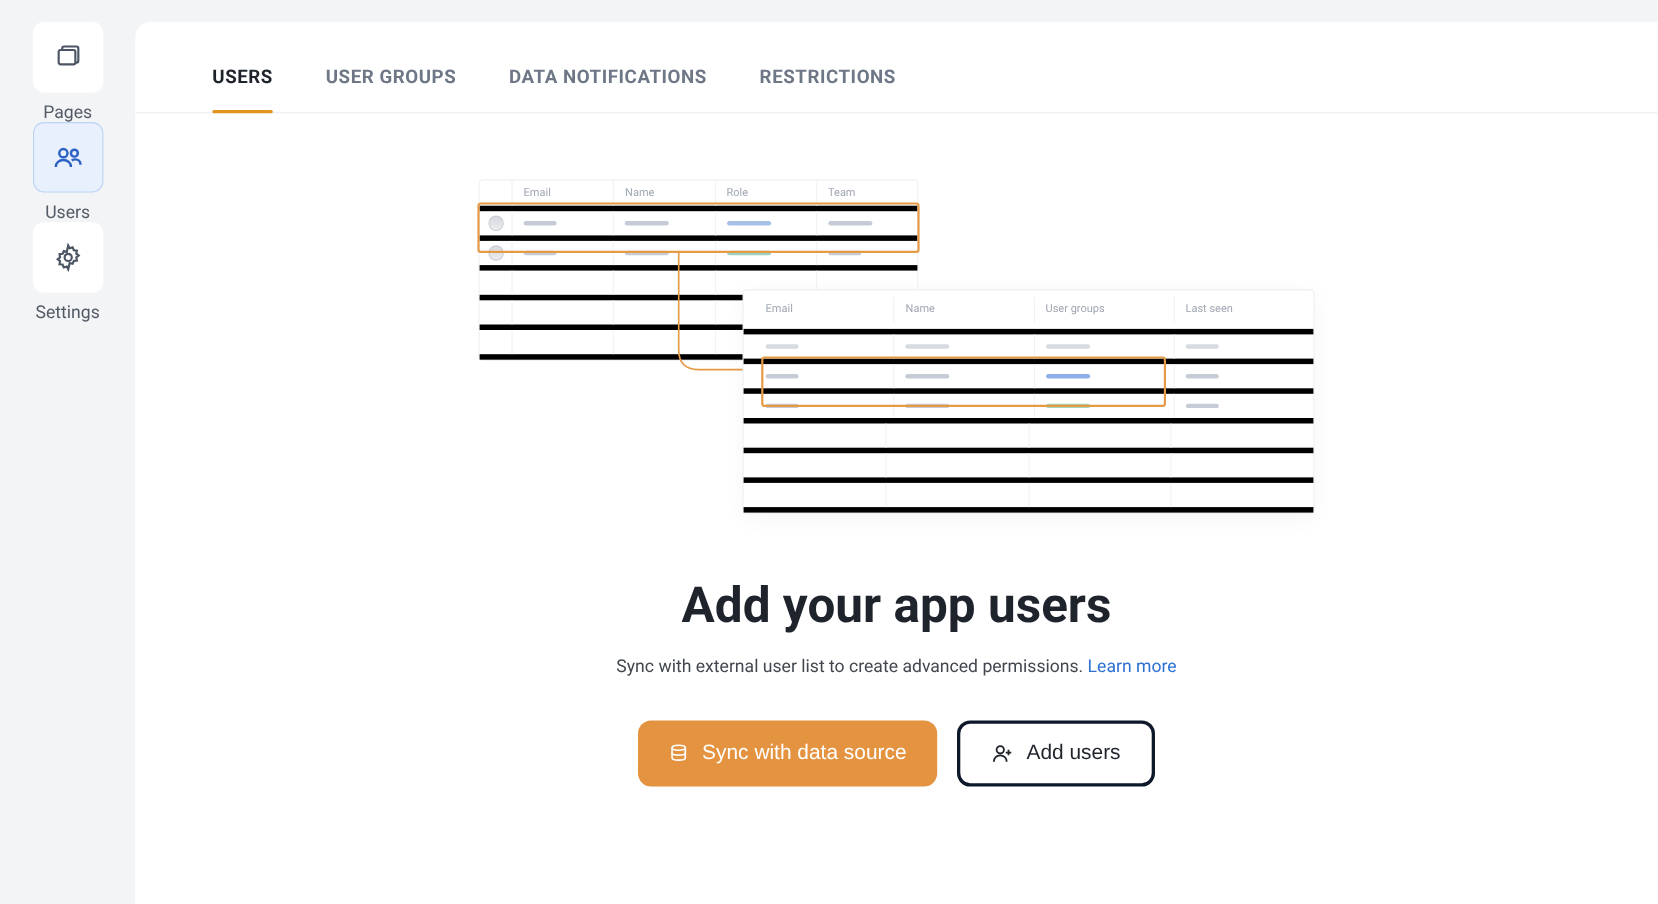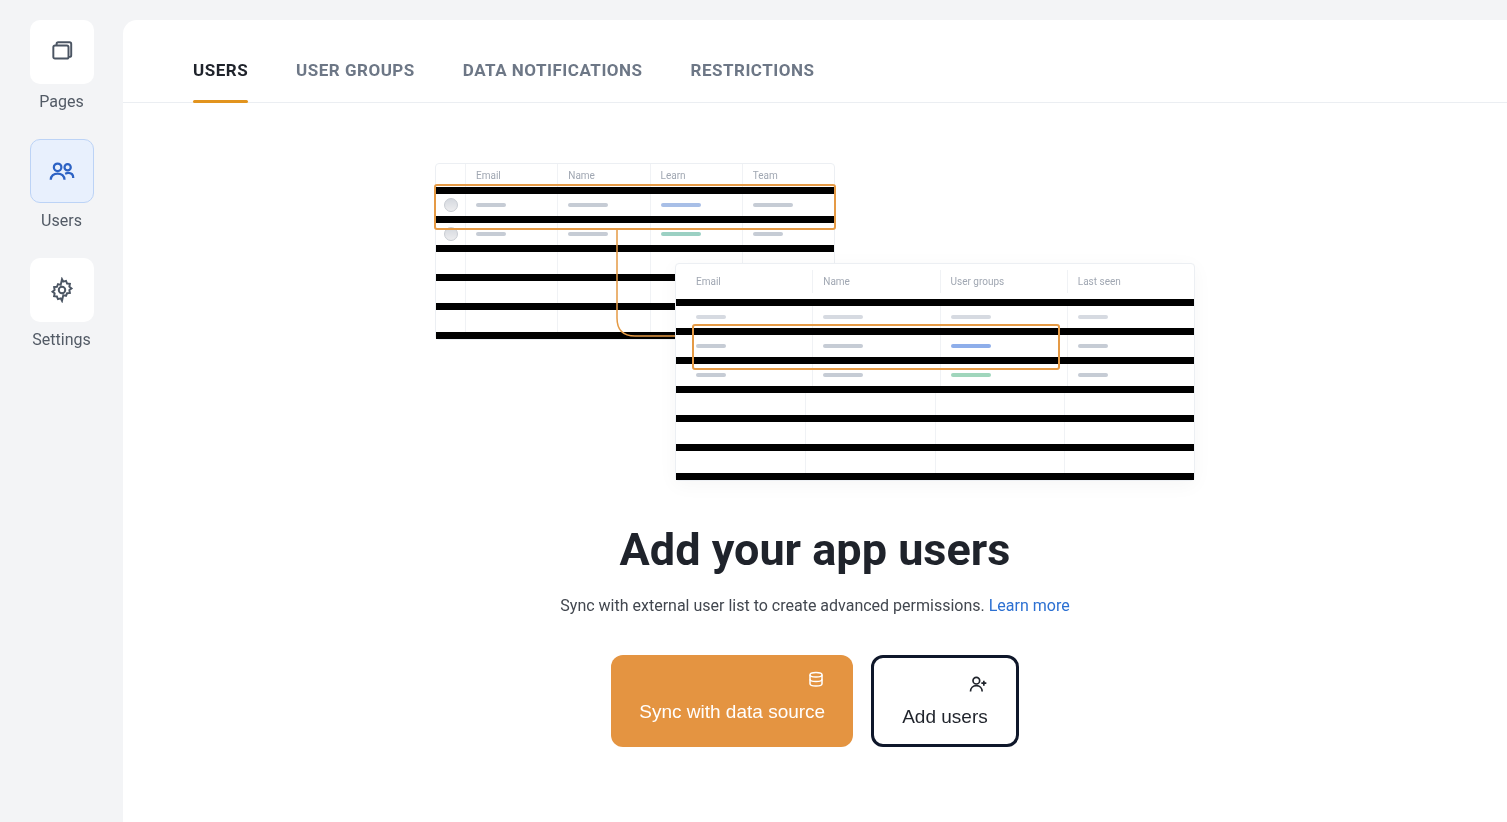--- a/index.html
+++ b/index.html
@@ -11,21 +11,20 @@
       overflow: hidden;
       display: flex;
     }
     
     .sidebar {
       width: 123px;
       height: 100%;
       padding: 20px 0;
       display: flex;
       flex-direction: column;
-      gap: 28px;
       align-items: center;
     }
     .sidebar-item {
       display: flex;
       flex-direction: column;
       align-items: center;
       gap: 8px;
       cursor: pointer;
     }
     .sidebar-icon-box {
@@ -112,29 +111,28 @@
     .link {
       color: #2c70d2;
       cursor: pointer;
     }
     .buttons {
       display: flex;
       gap: 18px;
     }
     .btn {
       display: flex;
-      align-items: flex-end;
+      align-items: center;
       gap: 12px;
       padding: 16px 28px;
       border-radius: 12px;
       font-size: 19px;
       font-weight: 500;
       cursor: pointer;
       border: none;
-      flex-direction: column;
     }
     .btn-primary {
       background: #e49441;
       color: #ffffff;
     }
     .btn-secondary {
       background: #ffffff;
       color: #1f232b;
       border: 3px solid #0f172a;
     }
@@ -147,21 +145,21 @@
     }
     .illus-table.top {
       left: 0; top: 0; width: 400px;
     }
     .illus-table.bottom {
       right: 0; top: 100px; width: 520px;
       box-shadow: 0 4px 20px rgba(0,0,0,0.04);
     }
     .illus-header-row, .illus-row {
       display: flex;
-      border-bottom: 7px solid #000000;
+      border-bottom: 5px solid #000000;
     }
     .illus-col {
       flex: 1;
       padding: 6px 10px;
       font-size: 10px;
       color: #a0a7b2;
       display: flex;
       align-items: center;
       border-right: 1px solid #f0f2f5;
       min-height: 22px;
@@ -250,21 +248,21 @@
 
   <div class="content">
 
     <div class="illustration">
 
       <div class="illus-table top">
         <div class="illus-header-row">
           <div class="illus-col avatar"></div>
           <div class="illus-col">Email</div>
           <div class="illus-col">Name</div>
-          <div class="illus-col">Learn</div>
+          <div class="illus-col">Role</div>
           <div class="illus-col">Team</div>
         </div>
         <div class="illus-row">
           <div class="illus-col avatar">
               <div class="avatar-circle"></div>
             </div>
           <div class="illus-col">
               <div class="bar w30"></div>
             </div>
           <div class="illus-col">

